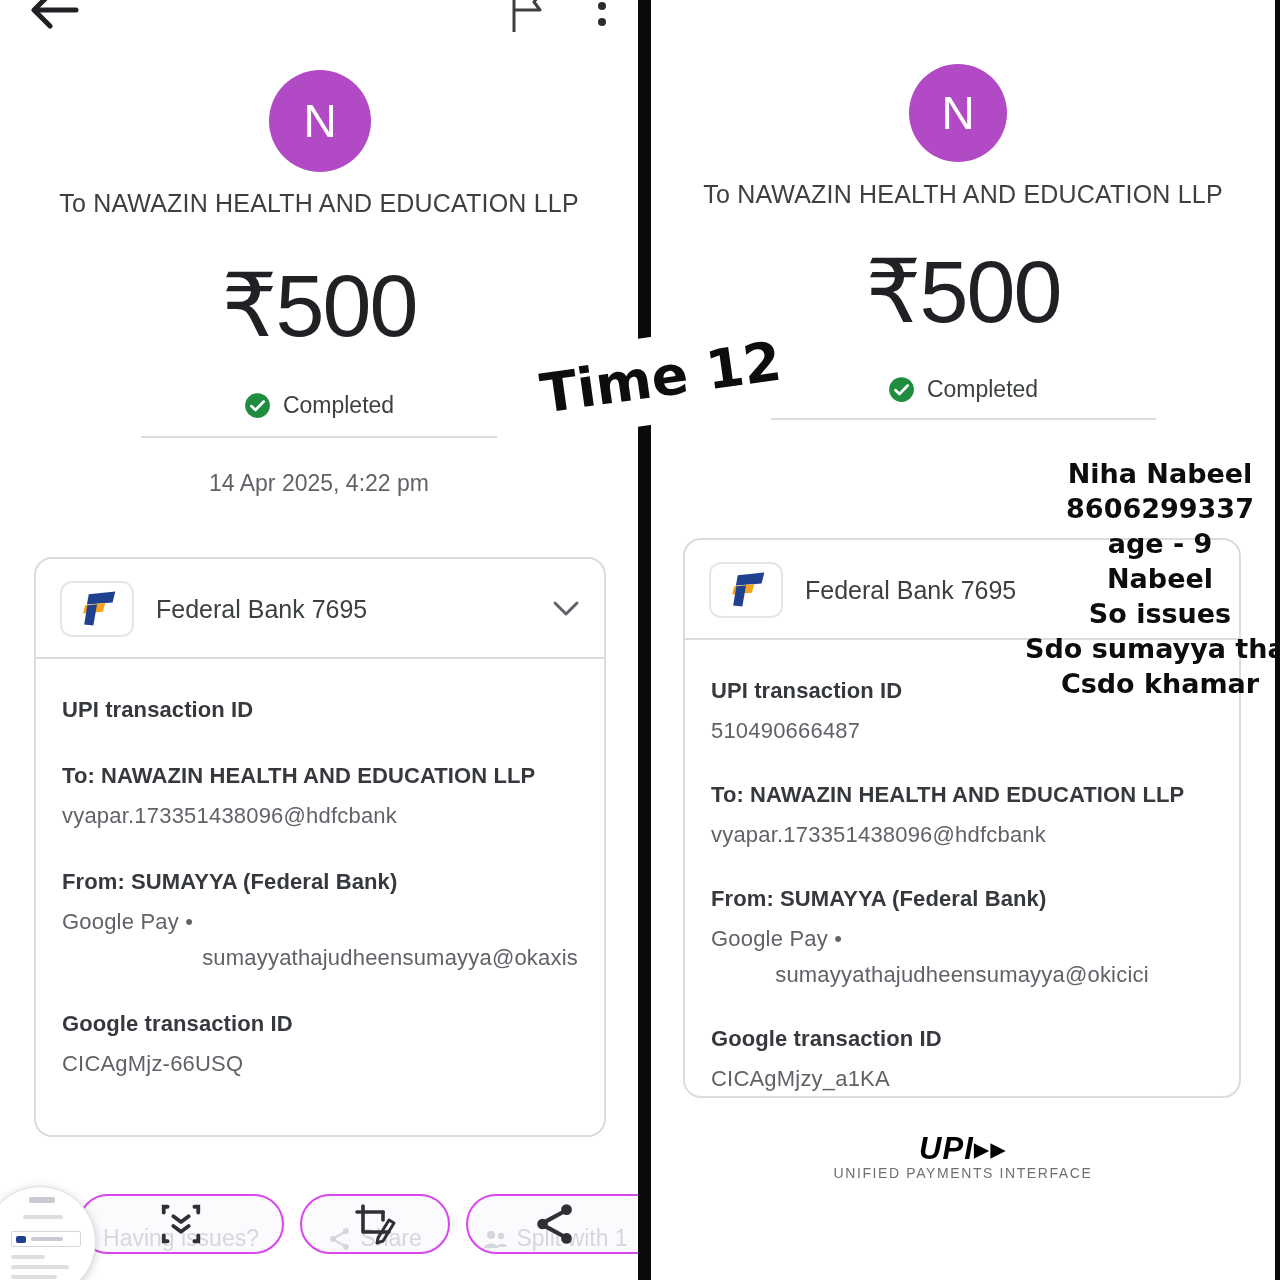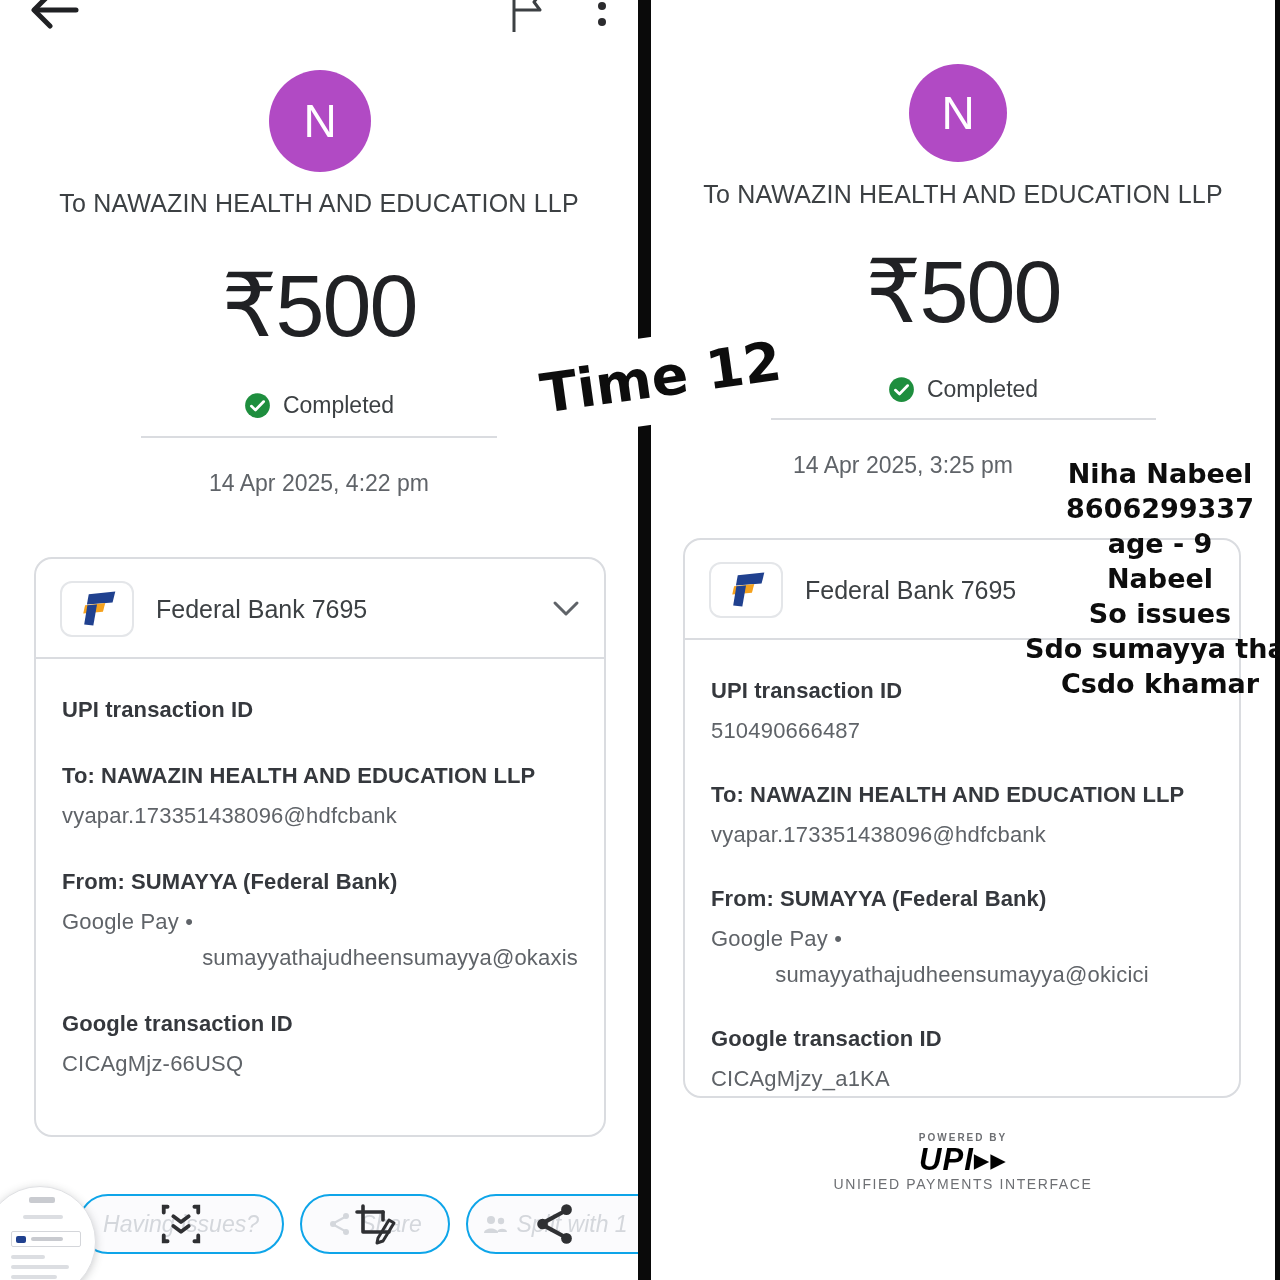--- a/index.html
+++ b/index.html
@@ -46,22 +46,22 @@
     display:flex; align-items:center; justify-content:center; background:#fff;
   }
   .bank-name { font-size:25px; color:#3c4043; flex:1; }
   .card-body { padding:16px 26px 26px 26px; }
   .field-label { font-size:22px; color:#35383d; font-weight:700; margin-top:22px; letter-spacing:.1px; }
   .field-value { font-size:22px; color:#5f6368; margin-top:14px; letter-spacing:.2px; }
 
   
   .footer-row { position:absolute; left:78px; right:-6px; bottom:26px; height:60px; display:flex; gap:16px; }
   .pill {
-    position:relative; border:2px solid #0ea5e9; border-radius:30px; background:#fbfbfd;
-    display:flex; align-items:center; justify-content:center; overflow:hidden;font-style:italic;
+    position:relative; border:2px solid #d946ef; border-radius:30px; background:#fbfbfd;
+    display:flex; align-items:flex-end; justify-content:center; overflow:hidden;
   }
   .pill .faint-label { font-size:23px; color:#d4d7dc; white-space:nowrap; display:flex; align-items:center; gap:8px; }
   .pill .dark-icon { position:absolute; left:50%; top:50%; transform:translate(-50%,-50%); }
   .pill-1 { width:206px; }
   .pill-2 { width:150px; }
   .pill-3 { flex:1; border-top-right-radius:0; border-bottom-right-radius:0; }
 
   .thumb-circle {
     position:absolute; left:-16px; bottom:-18px; width:112px; height:112px; border-radius:50%;
     background:#fff; border:1px solid #e0e1e4; box-shadow:0 2px 8px rgba(60,64,67,.25);
@@ -234,21 +234,20 @@
 
     <div class="status-row" style="top:376px;">
       <svg class="check" viewBox="0 0 24 24">
         <circle cx="12" cy="12" r="11" fill="#1e8e3e"></circle>
         <path d="M6.5 12.5 L10.2 16 L17.5 8.5" stroke="#fff" stroke-width="2.4" fill="none" stroke-linecap="round" stroke-linejoin="round"></path>
       </svg>
       <span class="status-label">Completed</span>
     </div>
     <div class="h-rule" style="left:120px; top:418px; width:385px;"></div>
 
-    <div class="datetime" style="top:452px; width:100%; text-align:center; left:-60px;">14 Apr 2025, 3:25 pm</div>
 
     <div class="card" style="left:32px; top:538px; width:558px; height:560px;">
       <div class="card-header">
         <div class="bank-logo-box">
           <svg width="44" height="44" viewBox="0 0 48 48">
             <polygon points="15,8 44,5 41,17 13,19" fill="#20418f"></polygon>
             <polygon points="11,20 33,17.5 30.5,27 9,29" fill="#f6a21d"></polygon>
             <polygon points="13.5,20 24,19 20,42 10,41" fill="#20418f"></polygon>
           </svg>
         </div>
@@ -261,21 +260,20 @@
         <div class="field-value">vyapar.173351438096@hdfcbank</div>
         <div class="field-label" style="margin-top:38px;">From: SUMAYYA  (Federal Bank)</div>
         <div class="field-value">Google Pay •</div>
         <div class="field-value" style="margin-top:10px;text-align:center;">sumayyathajudheensumayya@okicici</div>
         <div class="field-label" style="margin-top:38px;">Google transaction ID</div>
         <div class="field-value">CICAgMjzy_a1KA</div>
       </div>
     </div>
 
     <div class="upi-footer" style="top:1132px;">
-      <div class="powered-by">POWERED BY</div>
       <div class="upi-mark">
         <span>UPI</span><span>▸▸</span>
       </div>
       <div class="upi-tagline">UNIFIED PAYMENTS INTERFACE</div>
     </div>
   </div>
 
   <div class="center-caption">Time 12</div>
 
   <div class="side-note">

